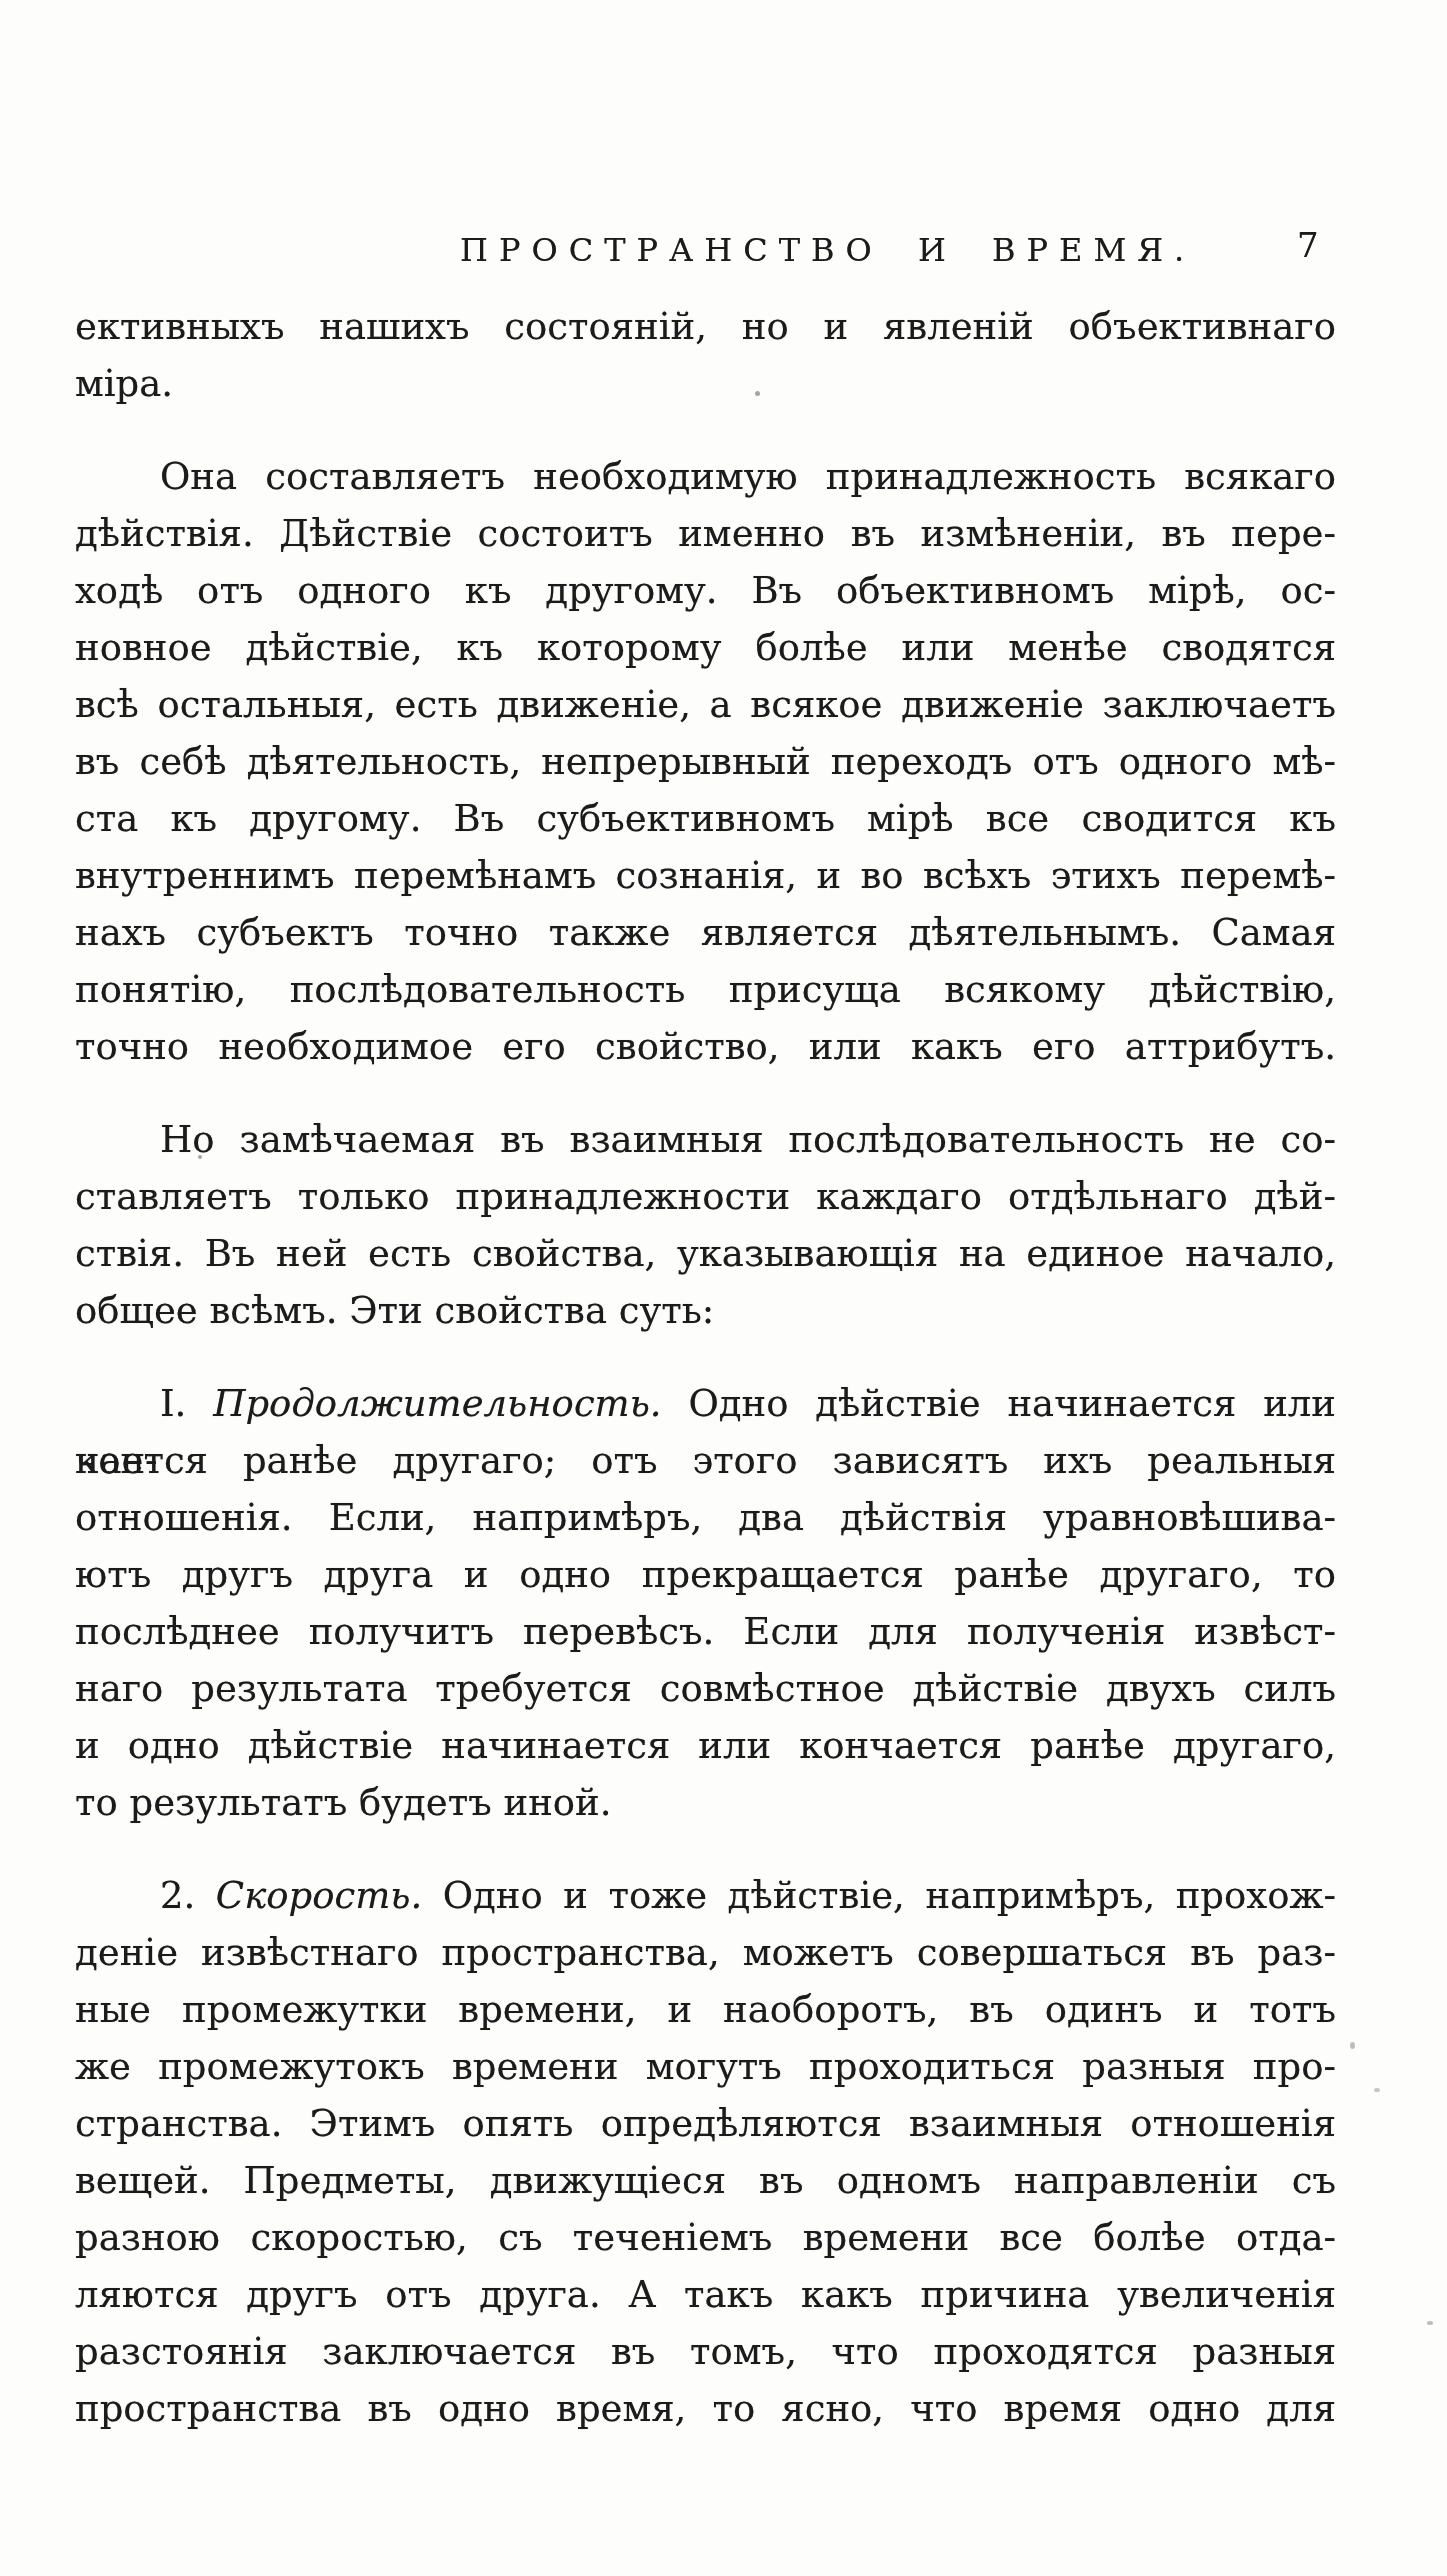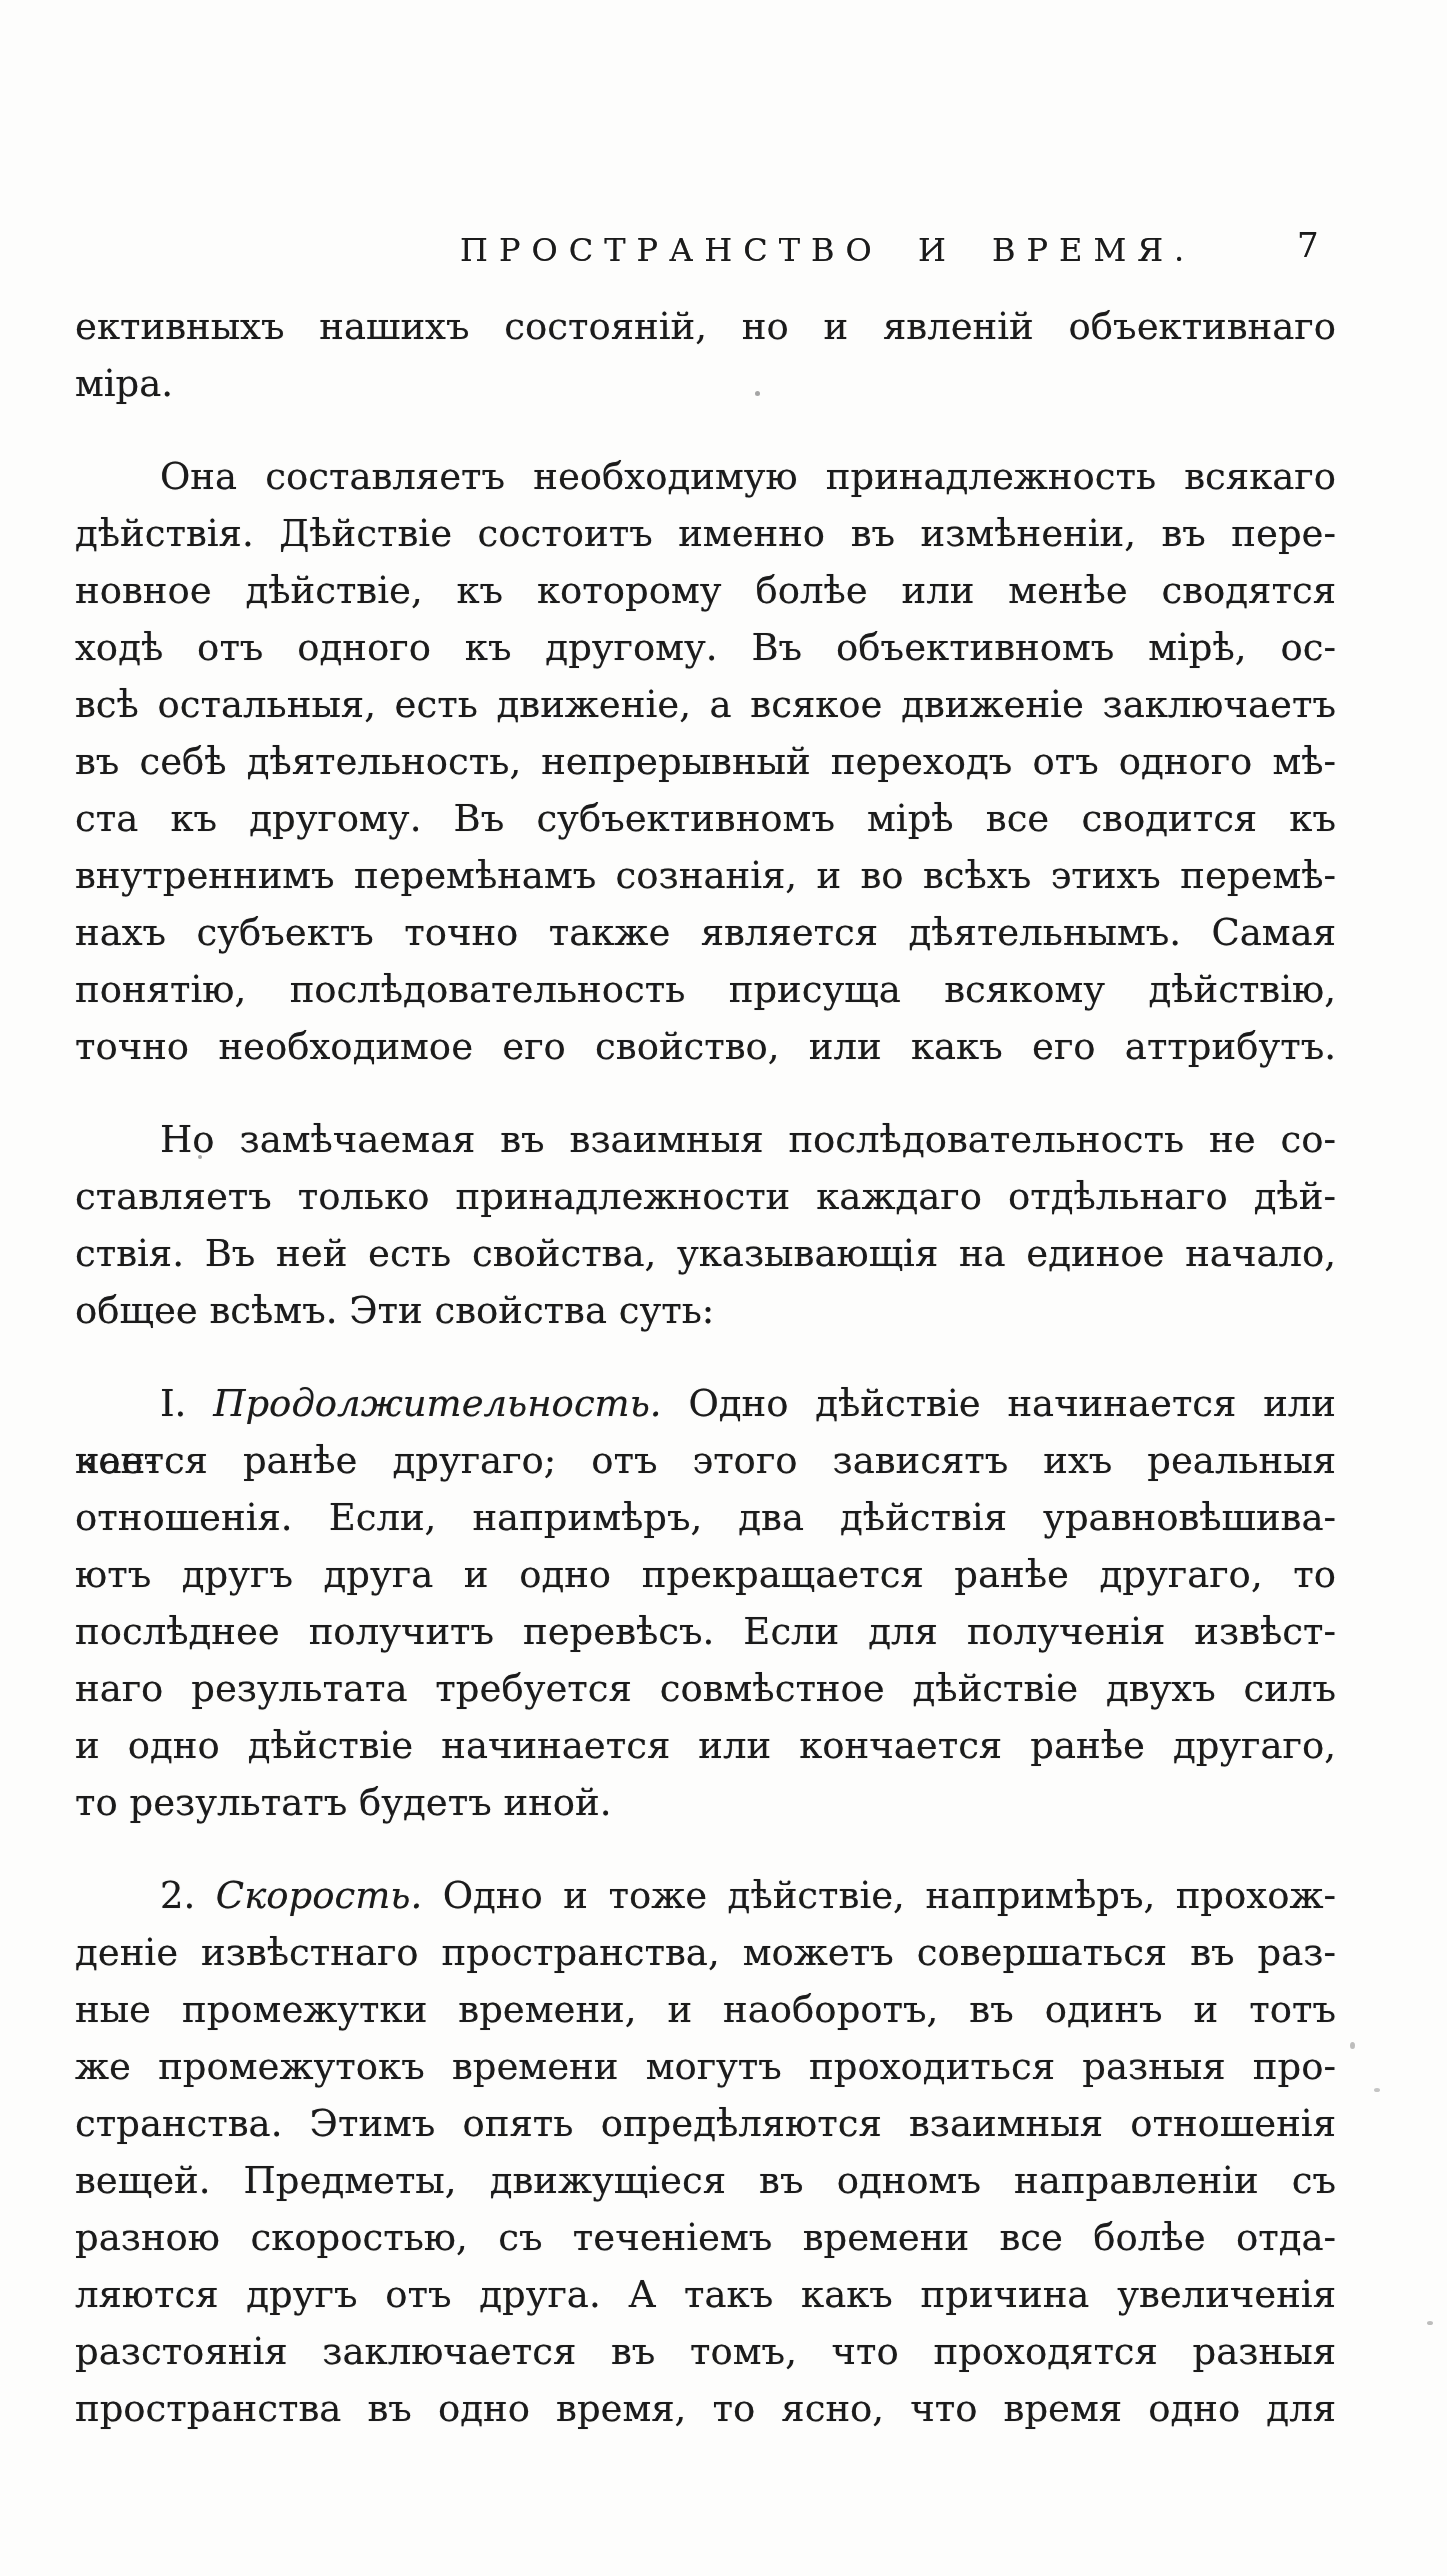--- a/index.html
+++ b/index.html
@@ -81,22 +81,22 @@
   <div class="body-text">
 
     <div>
       <div class="line">ективныхъ нашихъ состояній, но и явленій объективнаго</div>
       <div class="line end">міра.</div>
     </div>
 
     <div>
       <div class="line ind">Она составляетъ необходимую принадлежность всякаго</div>
       <div class="line">дѣйствія. Дѣйствіе состоитъ именно въ измѣненіи, въ пере-</div>
+      <div class="line">ходѣ отъ одного къ другому. Въ объективномъ мірѣ, ос-</div>
       <div class="line">новное дѣйствіе, къ которому болѣе или менѣе сводятся</div>
-      <div class="line">ходѣ отъ одного къ другому. Въ объективномъ мірѣ, ос-</div>
       <div class="line">всѣ остальныя, есть движеніе, а всякое движеніе заключаетъ</div>
       <div class="line">въ себѣ дѣятельность, непрерывный переходъ отъ одного мѣ-</div>
       <div class="line">ста къ другому. Въ субъективномъ мірѣ все сводится къ</div>
       <div class="line">внутреннимъ перемѣнамъ сознанія, и во всѣхъ этихъ перемѣ-</div>
       <div class="line">нахъ субъектъ точно также является дѣятельнымъ. Самая</div>
       <div class="line">понятію, послѣдовательность присуща всякому дѣйствію,</div>
       <div class="line">точно необходимое его свойство, или какъ его аттрибутъ.</div>
     </div>
 
     <div>

